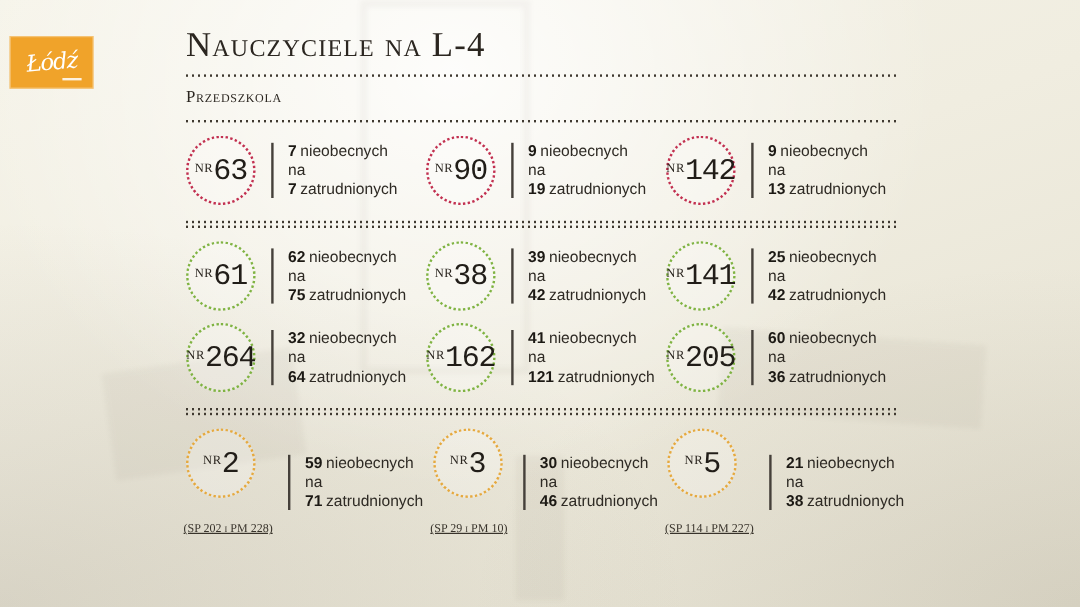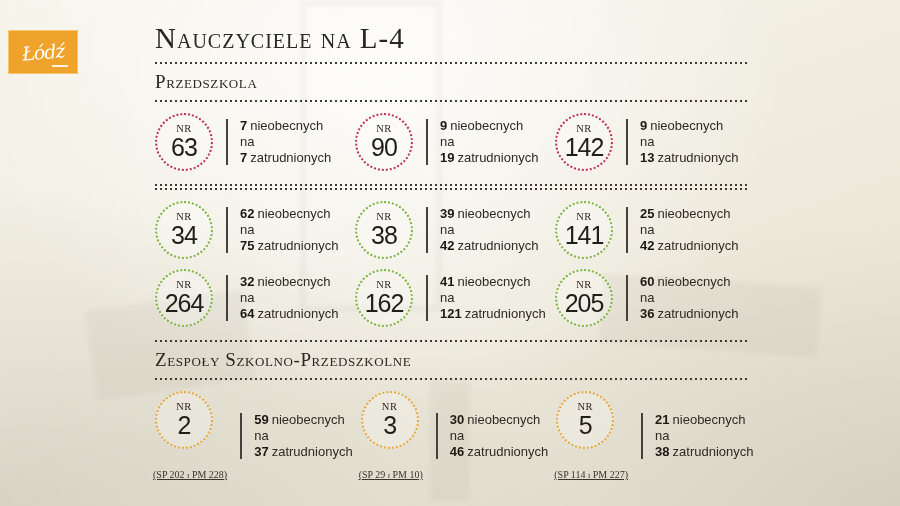--- a/index.html
+++ b/index.html
@@ -45,35 +45,35 @@
   .subtitle{
     margin-left:auto;font-family:"Liberation Serif",serif;font-variant:small-caps;
     font-size:17px;letter-spacing:.5px;color:#2b2620;white-space:nowrap;
   }
 
   .hr{height:2px;margin:2px 0;
     background-image:repeating-linear-gradient(90deg,#3f3930 0 2px,transparent 2px 5px);}
 
   .sec-header{
     font-family:"Liberation Serif",serif;font-variant:small-caps;
-    font-size:19px;letter-spacing:.6px;color:#2b2620;
+    font-size:14px;letter-spacing:.6px;color:#2b2620;
     padding:5px 0 5px 0;line-height:22px;
   }
 
   .grid{display:grid;grid-template-columns:repeat(3,1fr);column-gap:8px;row-gap:10px;padding:9px 0 11px 0;}
 
   .card{display:flex;align-items:center;}
   .circle-col{display:flex;flex-direction:column;align-items:flex-start;}
   .circle{
     width:54px;height:54px;border:2px dotted #999;border-radius:50%;
-    display:flex;flex-direction:column;align-items:center;justify-content:center;
+    display:flex;flex-direction:row;align-items:center;justify-content:center;
     flex:0 0 auto;background:rgba(255,255,255,.25);
   }
   .nr{font-family:"Liberation Serif",serif;font-size:10.5px;letter-spacing:.5px;color:#2b2620;line-height:1;margin-bottom:1px;}
-  .num{font-family:Liberation Sans, sans-serif;font-size:25px;line-height:1;color:#211d18;letter-spacing:-1px;}
+  .num{font-family:Liberation Mono, monospace;font-size:25px;line-height:1;color:#211d18;letter-spacing:-1px;}
   .caption{
     font-family:"Liberation Serif",serif;font-variant:small-caps;
     font-size:10px;color:#38332b;margin-top:20px;white-space:nowrap;margin-left:-2px;text-decoration:underline;
   }
   .vdiv{width:2px;height:46px;background:#45403a;margin:0 12px 0 13px;flex:0 0 auto;align-self:center;}
   .stats{font-size:13px;line-height:16px;color:#2e2a24;}
   .stats b{color:#1c1914;font-weight:700;margin-right:3px;}
 </style>
 </head>
 <body>
@@ -148,21 +148,21 @@
   </div>
 </div>
 
     <div class="hr"></div>
     <div class="hr"></div>
     <div class="grid">
   <div class="card">
     <div class="circle-col">
       <div class="circle" style="border-color: rgb(127, 179, 66);">
         <span class="nr">NR</span>
-        <span class="num">34</span>
+        <span class="num">61</span>
       </div>
 
     </div>
     <div class="vdiv"></div>
     <div class="stats">
       <div><b>62</b><span>nieobecnych</span></div>
       <div><span>na</span></div>
       <div><b>75</b><span>zatrudnionych</span></div>
     </div>
   </div>
@@ -242,36 +242,35 @@
     <div class="vdiv"></div>
     <div class="stats">
       <div><b>60</b><span>nieobecnych</span></div>
       <div><span>na</span></div>
       <div><b>36</b><span>zatrudnionych</span></div>
     </div>
   </div>
 </div>
 
     <div class="hr"></div>
-    <div class="sec-header">Zespoły Szkolno-Przedszkolne</div>
     <div class="hr"></div>
     <div class="grid">
   <div class="card">
     <div class="circle-col">
       <div class="circle" style="border-color: rgb(230, 169, 62);">
         <span class="nr">NR</span>
         <span class="num">2</span>
       </div>
       <span class="caption">(SP 202 i PM 228)</span>
     </div>
     <div class="vdiv"></div>
     <div class="stats">
       <div><b>59</b><span>nieobecnych</span></div>
       <div><span>na</span></div>
-      <div><b>37</b><span>zatrudnionych</span></div>
+      <div><b>71</b><span>zatrudnionych</span></div>
     </div>
   </div>
 
   <div class="card">
     <div class="circle-col">
       <div class="circle" style="border-color: rgb(230, 169, 62);">
         <span class="nr">NR</span>
         <span class="num">3</span>
       </div>
       <span class="caption">(SP 29 i PM 10)</span>

